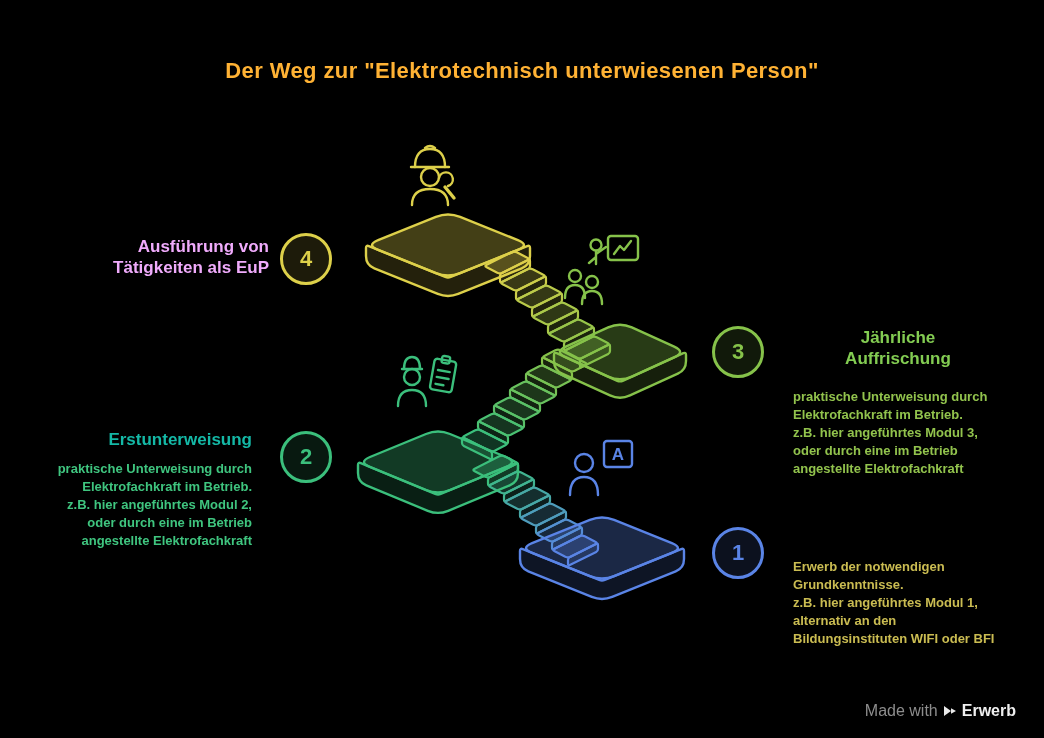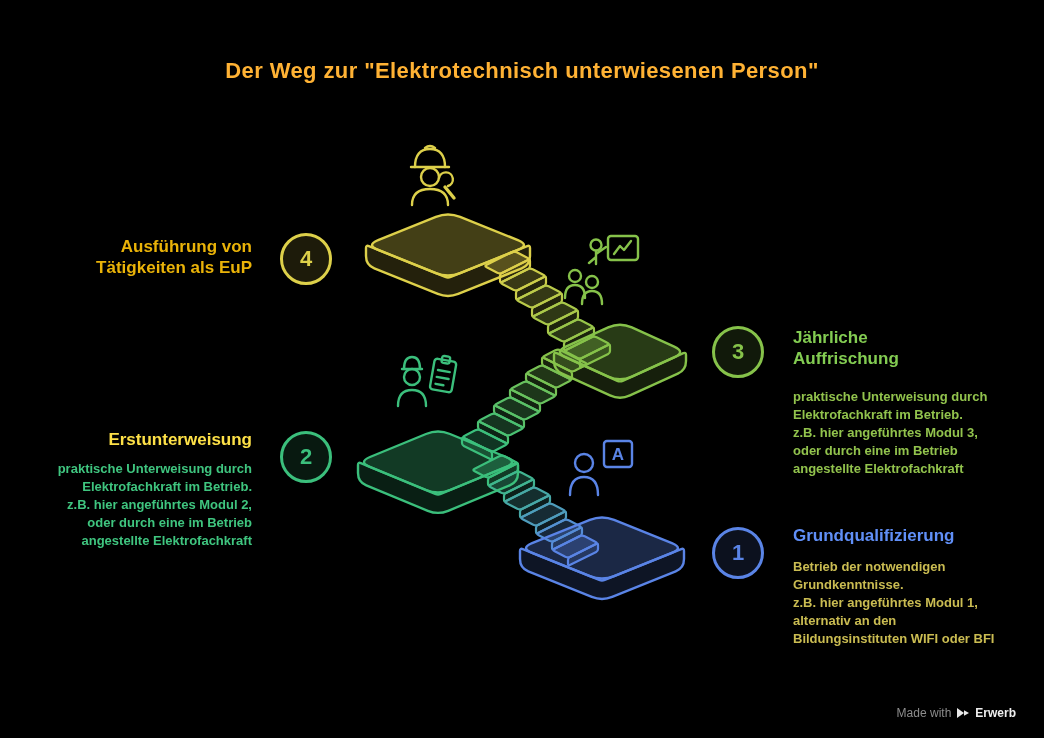--- a/index.html
+++ b/index.html
@@ -13,21 +13,21 @@
   .right{text-align:right;}
   .circle{position:absolute;width:52px;height:52px;border-radius:50%;
           display:flex;align-items:center;justify-content:center;
           font-size:22px;font-weight:700;border:3px solid currentColor;box-sizing:border-box;}
   .t1{background:rgba(90,132,230,.13);}
   .t2{background:rgba(59,191,124,.13);}
   .t3{background:rgba(134,194,74,.13);}
   .t4{background:rgba(221,208,74,.13);}
   .icon{position:absolute;}
   #stairs{position:absolute;left:330px;top:200px;}
-  .footer{position:absolute;right:28px;bottom:18px;display:flex;align-items:center;gap:5px;font-size:12px;}
+  .footer{position:absolute;right:28px;bottom:18px;display:flex;align-items:center;gap:5px;font-size:16px;}
   .made{color:#8d8d8d;}
   .brand{color:#efefef;font-weight:700;}
 </style>
 </head>
 <body>
 
 <div class="stage">
 
   <div class="title" style="color: rgb(255, 178, 52);">Der Weg zur "Elektrotechnisch unterwiesenen Person"</div>
 
@@ -132,40 +132,39 @@
   <div class="circle t2" style="left: 280px; top: 431px; color: rgb(59, 191, 124);">
     <span>2</span>
   </div>
   <div class="circle t3" style="left: 712px; top: 326px; color: rgb(134, 194, 74);">
     <span>3</span>
   </div>
   <div class="circle t1" style="left: 712px; top: 527px; color: rgb(90, 132, 230);">
     <span>1</span>
   </div>
 
-  <div class="h right" style="left: 36px; top: 236px; width: 216px; color: #eab308;">Ausführung von
+  <div class="h right" style="left: 53px; top: 236px; width: 216px; color: #f0abfc;">Ausführung von
 Tätigkeiten als EuP</div>
 
-  <div class="h right" style="left: 36px; top: 429px; width: 216px; color: #fde047;">Erstunterweisung</div>
+  <div class="h right" style="left: 36px; top: 429px; width: 216px; color: #14b8a6;">Erstunterweisung</div>
   <div class="b right" style="left: 26px; top: 460px; width: 226px; color: rgb(63, 197, 127);">praktische Unterweisung durch
 Elektrofachkraft im Betrieb.
 z.B. hier angeführtes Modul 2,
 oder durch eine im Betrieb
 angestellte Elektrofachkraft</div>
 
-  <div class="h" style="left: 793px; top: 327px; width: 210px; color: rgb(131, 204, 82);">Jährliche
+  <div class="h" style="left: 793px; top: 327px; width: 210px; color: rgb(131, 204, 82); text-align: center;">Jährliche
 Auffrischung</div>
   <div class="b" style="left: 793px; top: 388px; width: 230px; color: rgb(146, 195, 77);">praktische Unterweisung durch
 Elektrofachkraft im Betrieb.
 z.B. hier angeführtes Modul 3,
 oder durch eine im Betrieb
 angestellte Elektrofachkraft</div>
 
-  <div class="h" style="left: 793px; top: 525px; width: 230px; color: rgb(96, 143, 247);">Grundqualifizierung</div>
-  <div class="b" style="left: 793px; top: 558px; width: 240px; color: rgb(202, 188, 82);">Betrieb der notwendigen
+  <div class="b" style="left: 793px; top: 558px; width: 240px; color: rgb(202, 188, 82);">Erwerb der notwendigen
 Grundkenntnisse.
 z.B. hier angeführtes Modul 1,
 alternativ an den
 Bildungsinstituten WIFI oder BFI</div>
 
   <div class="footer">
     <span class="made">Made with</span>
     <svg width="14" height="12" viewBox="0 0 14 12">
       <path d="M1,1 L8,6 L1,11 Z" fill="#e9e9e9"></path>
       <path d="M8,3.2 L13,6 L8,8.8 Z" fill="#e9e9e9"></path>

